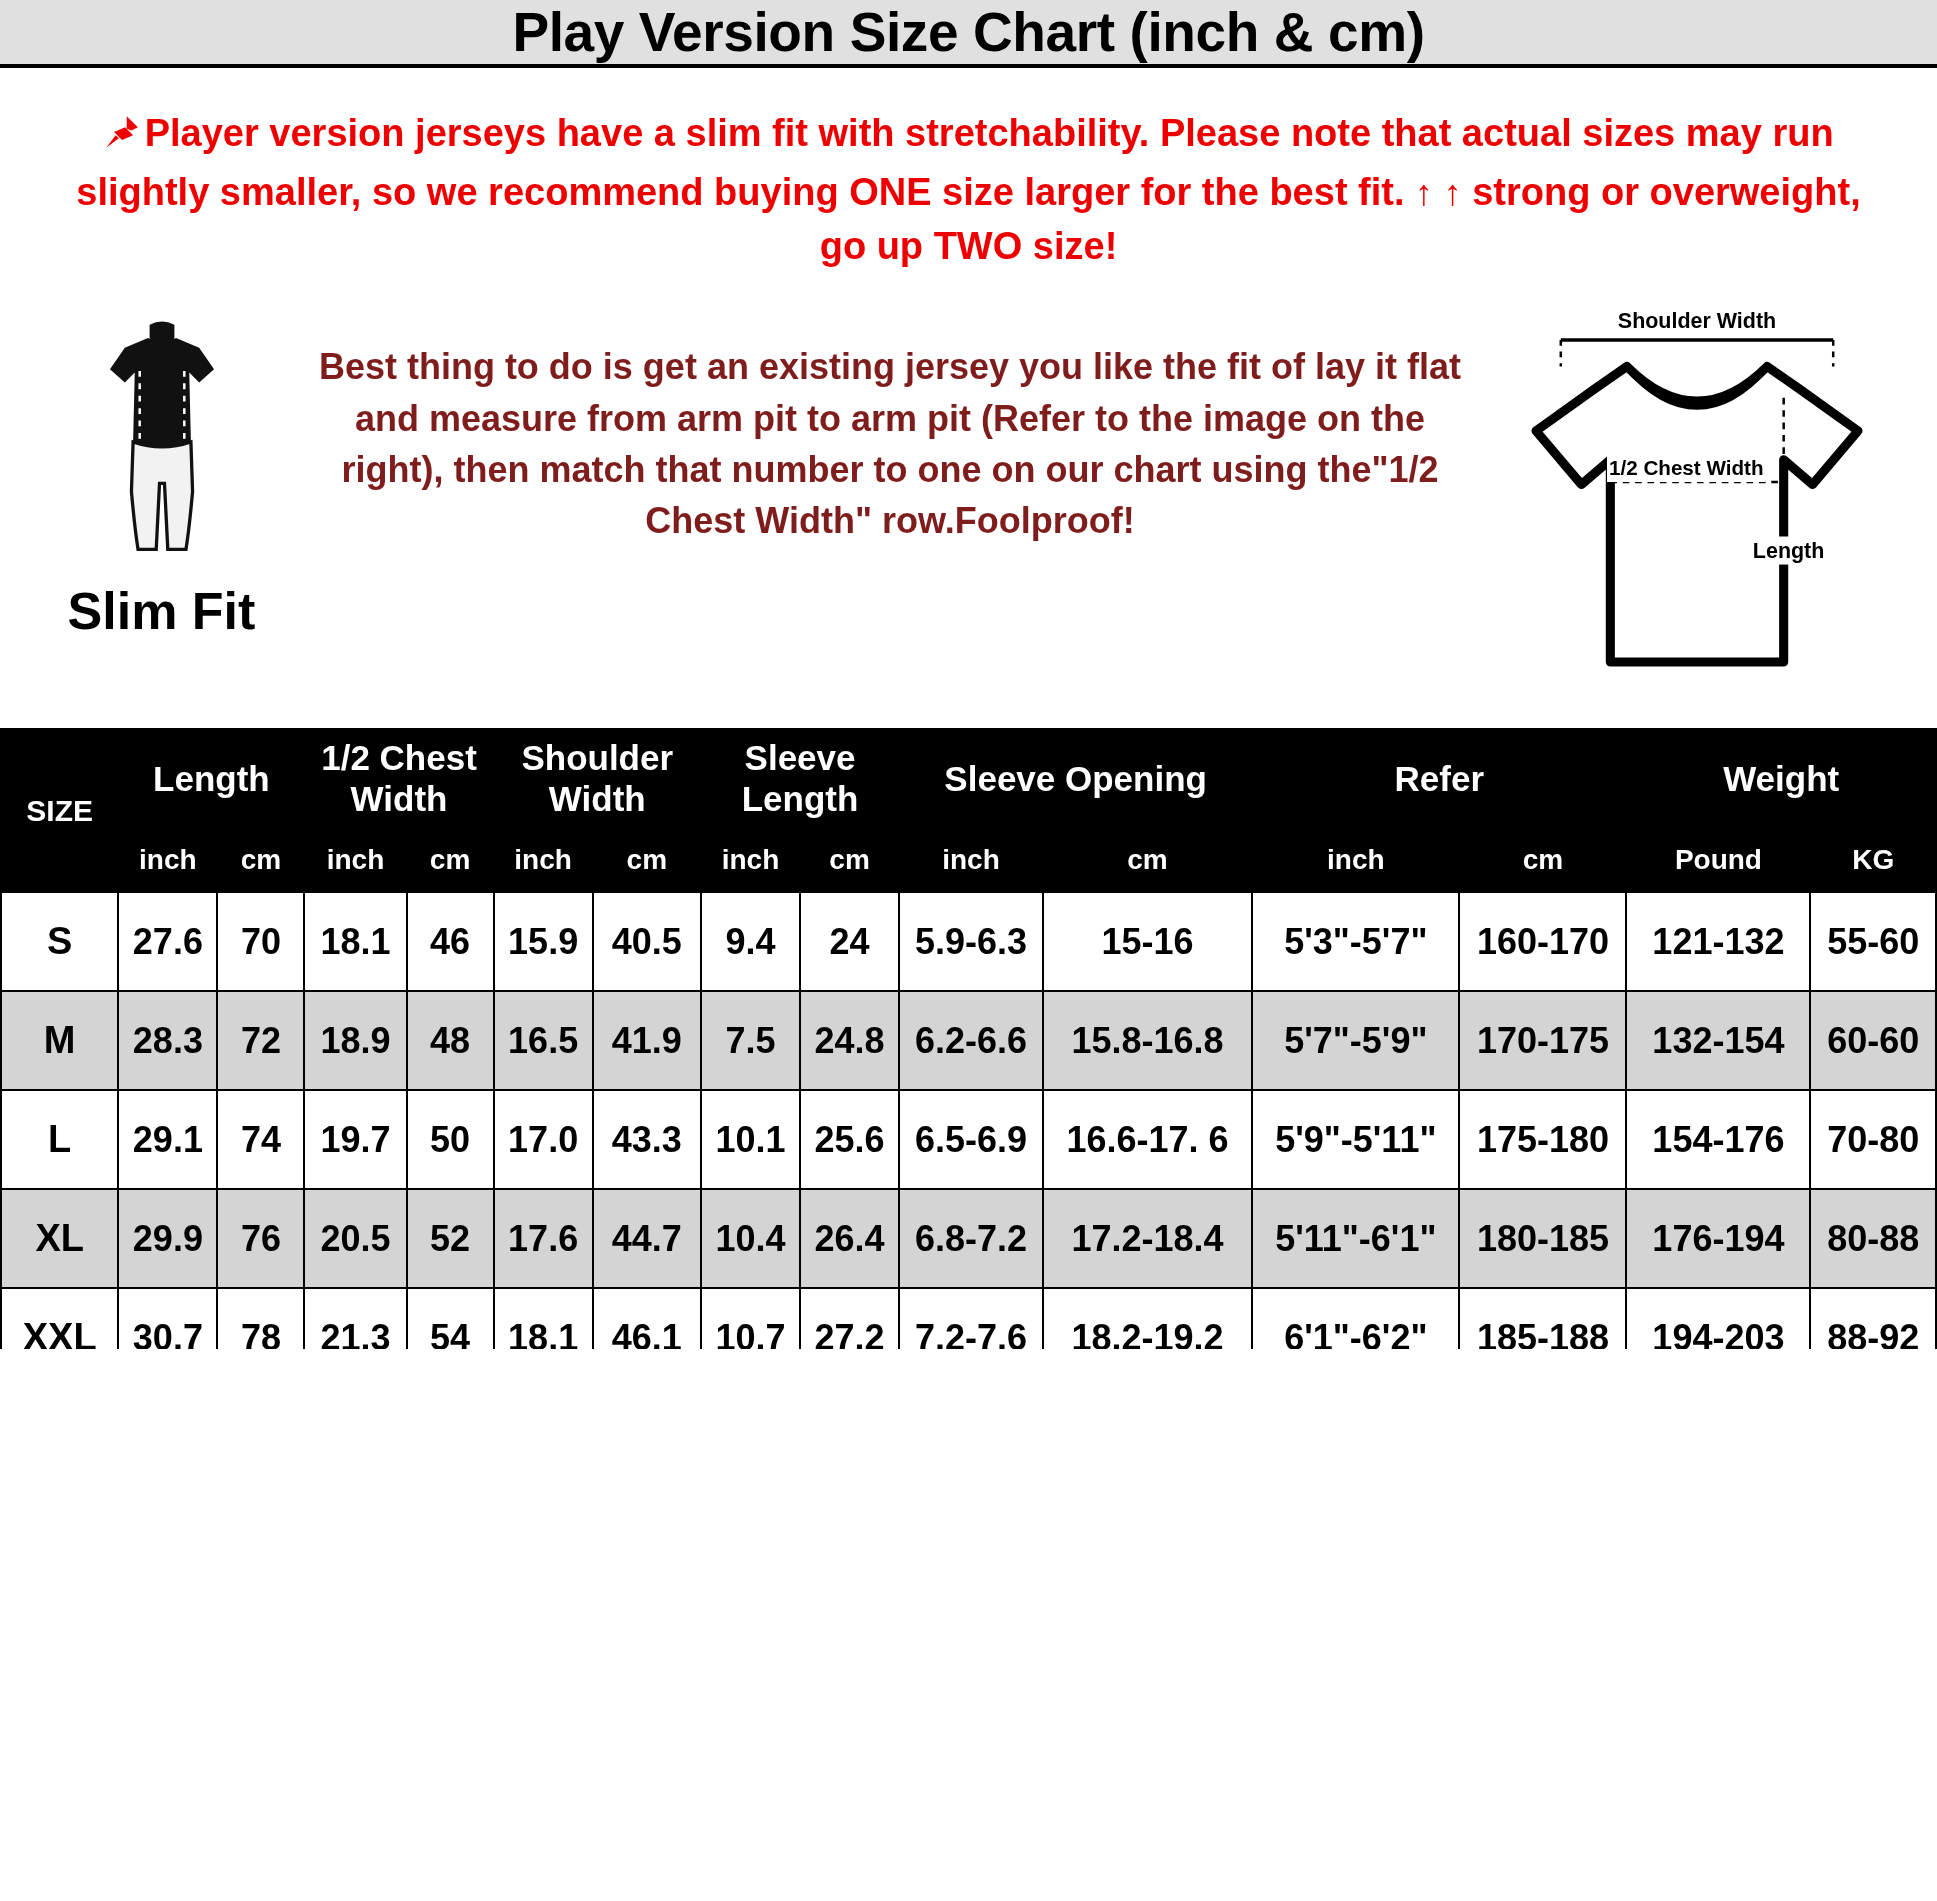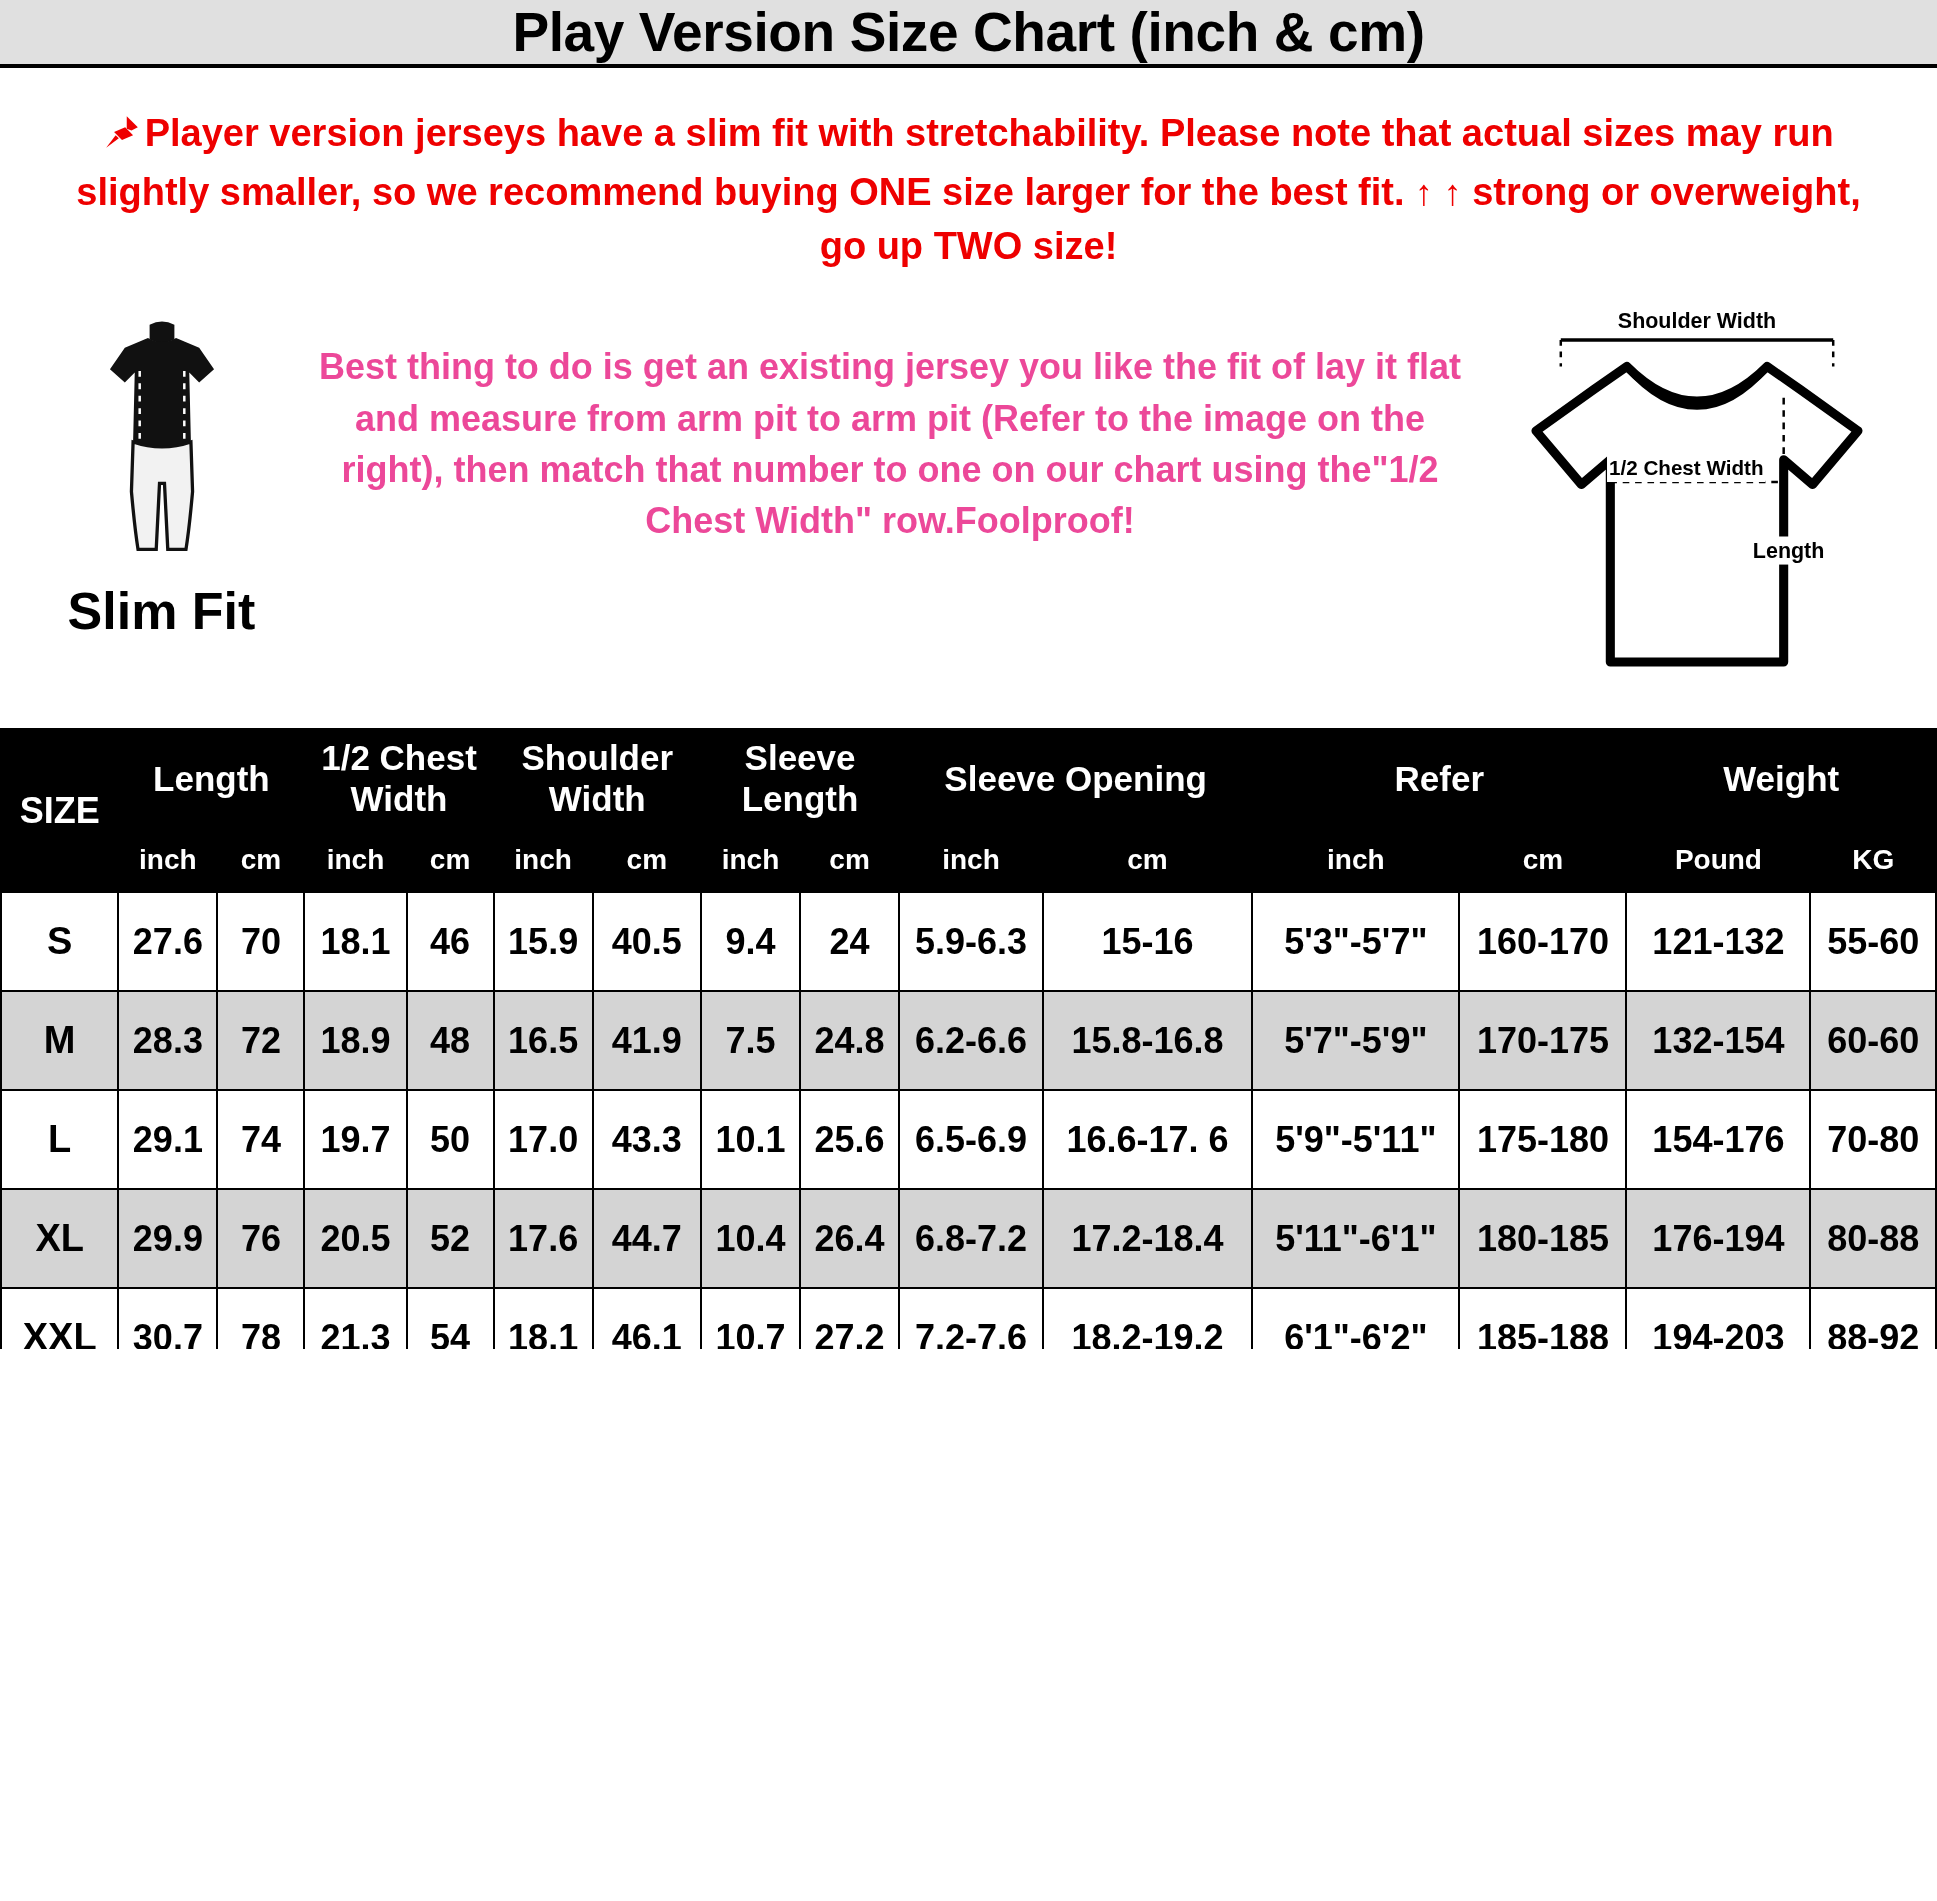--- a/index.html
+++ b/index.html
@@ -88,21 +88,21 @@
     font-size: 38px;
     font-weight: bold;
     margin: 0 0 8.3px 0;
     color: #000;
   }
   .center-col .body {
     font-size: 36px;
     font-weight: bold;
     line-height: 1.42;
     margin: 0;
-    color: #ec4899;
+    color: #7f1d1d;
   }
   .diagram-col {
     width: 430px;
     display: flex;
     justify-content: center;
     align-items: flex-start;
     padding-top: 8.3px;
   }
 
   
@@ -119,21 +119,21 @@
   }
   thead th {
     background: #000;
     color: #fff;
     font-size: 35px;
     font-weight: bold;
     line-height: 1.15;
     padding: 8.3px 3.3px;
   }
   thead th.size-corner {
-    font-size: 36px;
+    font-size: 30px;
   }
   thead tr.sub th {
     font-size: 28px;
     padding: 15px 1.7px;
   }
   tbody td {
     font-size: 36px;
     font-weight: bold;
     color: #000;
     height: 99px;

